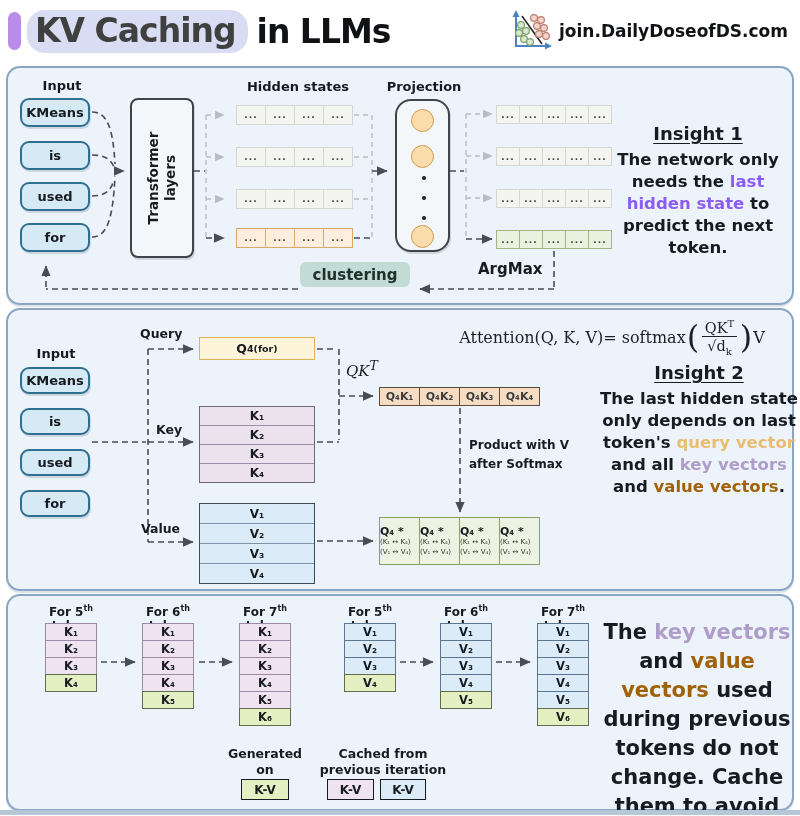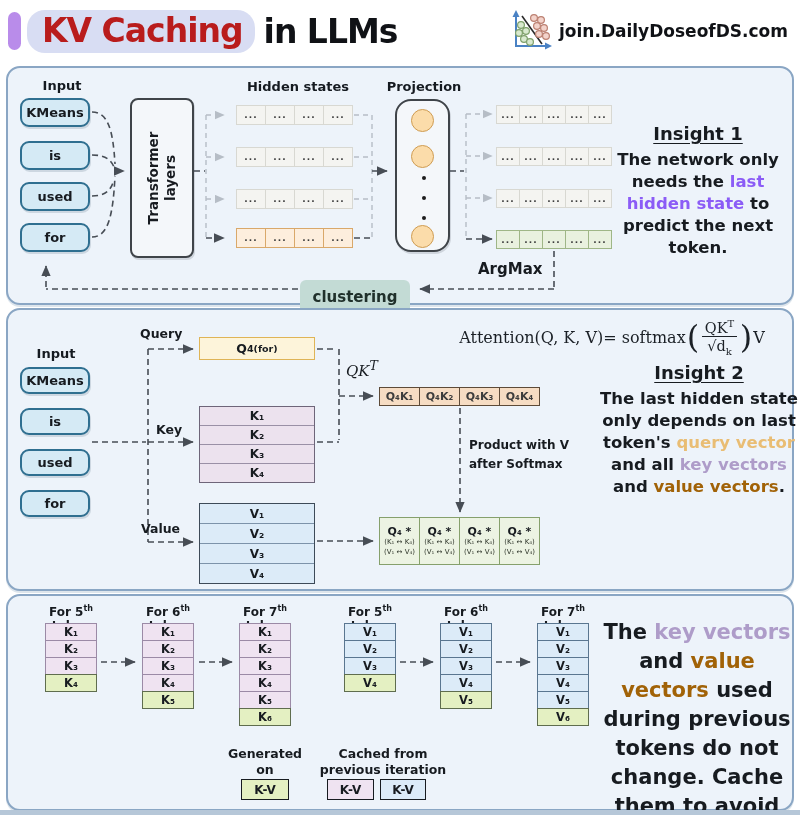--- a/index.html
+++ b/index.html
@@ -2,21 +2,21 @@
 <html><head>
 <meta charset="utf-8">
 <style>
   html,body{margin:0;padding:0;background:#fff;}
   .canvas{position:relative;width:800px;height:816px;background:#fff;overflow:hidden;
           font-family:"DejaVu Sans",sans-serif;color:#171b20;}
   
   .hdr{position:absolute;left:0;top:0;width:800px;height:62px;display:flex;align-items:center;}
   .hbar{width:13px;height:38px;border-radius:7px;background:#b98cea;margin:0 6px 0 8px;flex:none;}
   .hl-chip{background:#d8ddf3;border-radius:18px;padding:1px 12px 3px 8px;}
-  .title-hl{font-size:33px;font-weight:800;color:#b91c1c;letter-spacing:-1px;margin-left:7px;}
+  .title-hl{font-size:33px;font-weight:800;color:#404040;letter-spacing:-1px;}
   .title-rest{font-size:33px;font-weight:800;color:#101216;margin-left:9px;letter-spacing:-1px;}
   .hdr-right{margin-left:auto;margin-right:12px;display:flex;align-items:center;gap:6px;}
   .site{font-size:17px;font-weight:bold;color:#101216;}
   
   .panel{position:absolute;left:6px;width:788px;background:#edf3fa;border:2px solid #8aa6c4;
          border-radius:14px;box-sizing:border-box;box-shadow:0 2px 0 rgba(120,150,180,.25);}
   .p1{top:66px;height:239px;}
   .p2{top:308px;height:283px;}
   .p3{top:594px;height:217px;}
   .wires{position:absolute;left:0;top:0;pointer-events:none;}
@@ -60,21 +60,21 @@
   .srow{display:flex;align-items:center;justify-content:center;font-size:12px;font-weight:600;}
   .kst .srow{height:18px;border-top:1px solid #9a90a6;}
   .vst .srow{height:19px;border-top:1px solid #7d93aa;}
   .kst .srow:first-child,.vst .srow:first-child{border-top:none;}
   .branchlbl{position:absolute;font-size:12.5px;font-weight:bold;}
   .qklbl{position:absolute;font-family:"DejaVu Serif",serif;font-style:italic;font-size:15px;}
   .qkrow .cell{width:41px;height:19px;background:#f6dcc3;border:1.4px solid #5d4a38;
                font-size:11px;letter-spacing:0;font-weight:bold;}
   .attnrow .acell{width:41px;height:48px;background:#ecf3e3;border:1.2px solid #86a06c;
                   box-sizing:border-box;margin-left:-1px;display:flex;flex-direction:column;
-                  align-items:center;justify-content:center;}
+                  justify-content:center;}
   .acell .t{font-size:11px;font-weight:bold;line-height:1.25;}
   .acell .s{font-size:7px;line-height:1.35;color:#2c3328;white-space:nowrap;}
   .pnote{position:absolute;font-size:12px;font-weight:600;line-height:1.55;}
   
   .formula{position:absolute;left:418px;top:8px;width:372px;display:flex;align-items:center;
            justify-content:center;font-family:"DejaVu Serif",serif;font-size:16px;color:#1b2026;}
   .formula sup{font-size:10px;}
   .formula sub{font-size:10px;}
   .frac{display:inline-flex;flex-direction:column;align-items:center;margin:0 2px;font-size:14.5px;}
   .frac .den{border-top:1.2px solid #1b2026;padding:1px 5px 0;}
@@ -245,21 +245,21 @@
         <div class="cell">...</div>
         <div class="cell">...</div>
         <div class="cell">...</div>
     </div>
 
     <div class="insight" style="left:592px;top:55px;width:196px;">
       <div class="ititle">Insight 1</div>
       <p class="itext"><span>The network only needs the </span><span class="c-teal">last hidden state</span><span> to predict the next token.</span></p>
     </div>
 
-    <div class="clusterbox" style="left:292px;top:212px;width:110px;height:34px;">clustering</div>
+    <div class="clusterbox" style="left:292px;top:194px;width:110px;height:25px;">clustering</div>
     <div class="argmax" style="left:470px;top:192px;">ArgMax</div>
   </div>
 
   <div class="panel p2">
     <svg class="wires" width="788" height="283" viewBox="0 0 788 283">
       <defs>
         <marker id="m2d" markerWidth="8" markerHeight="8" refX="6.5" refY="3" orient="auto">
             <path d="M0,0 L7,3 L0,6 Z" fill="#474d55"></path>
           </marker>
       </defs>

